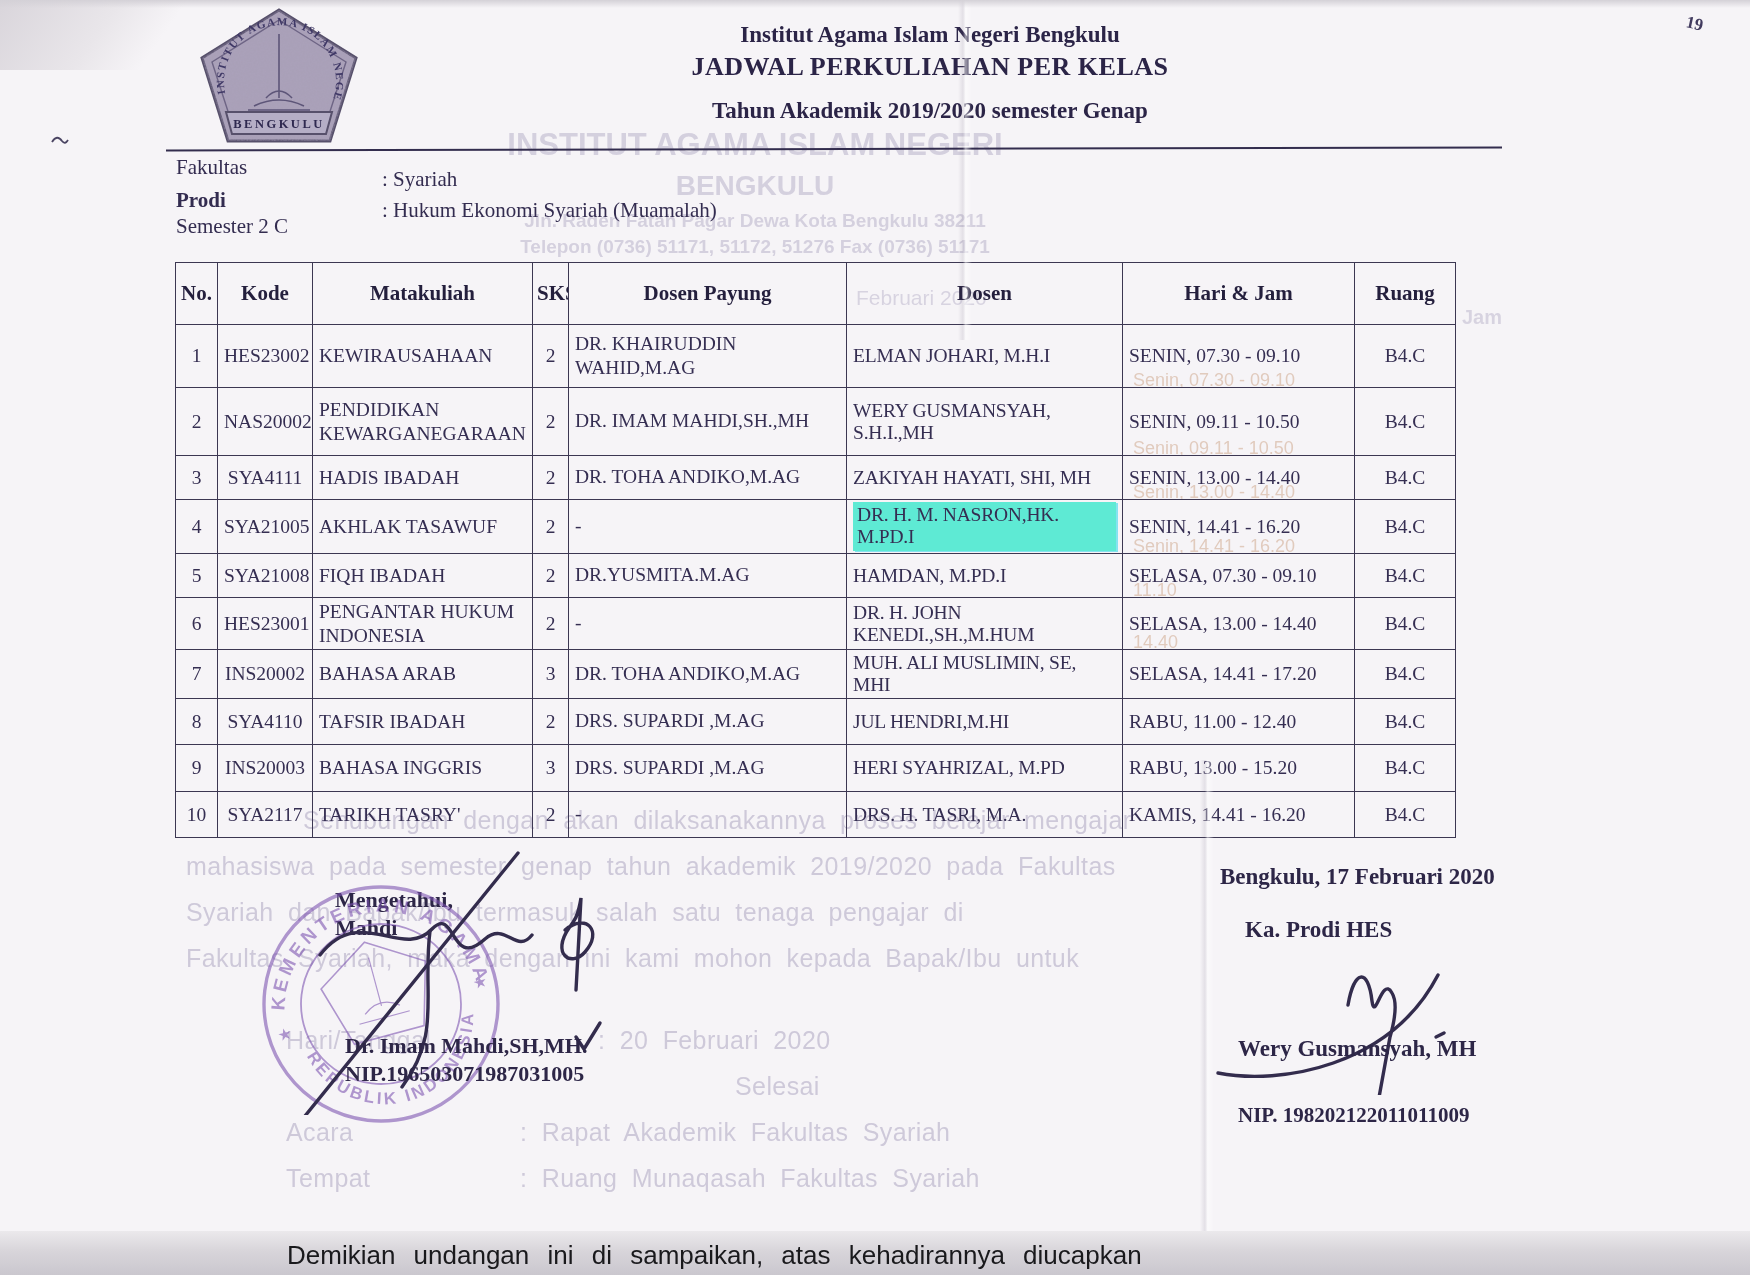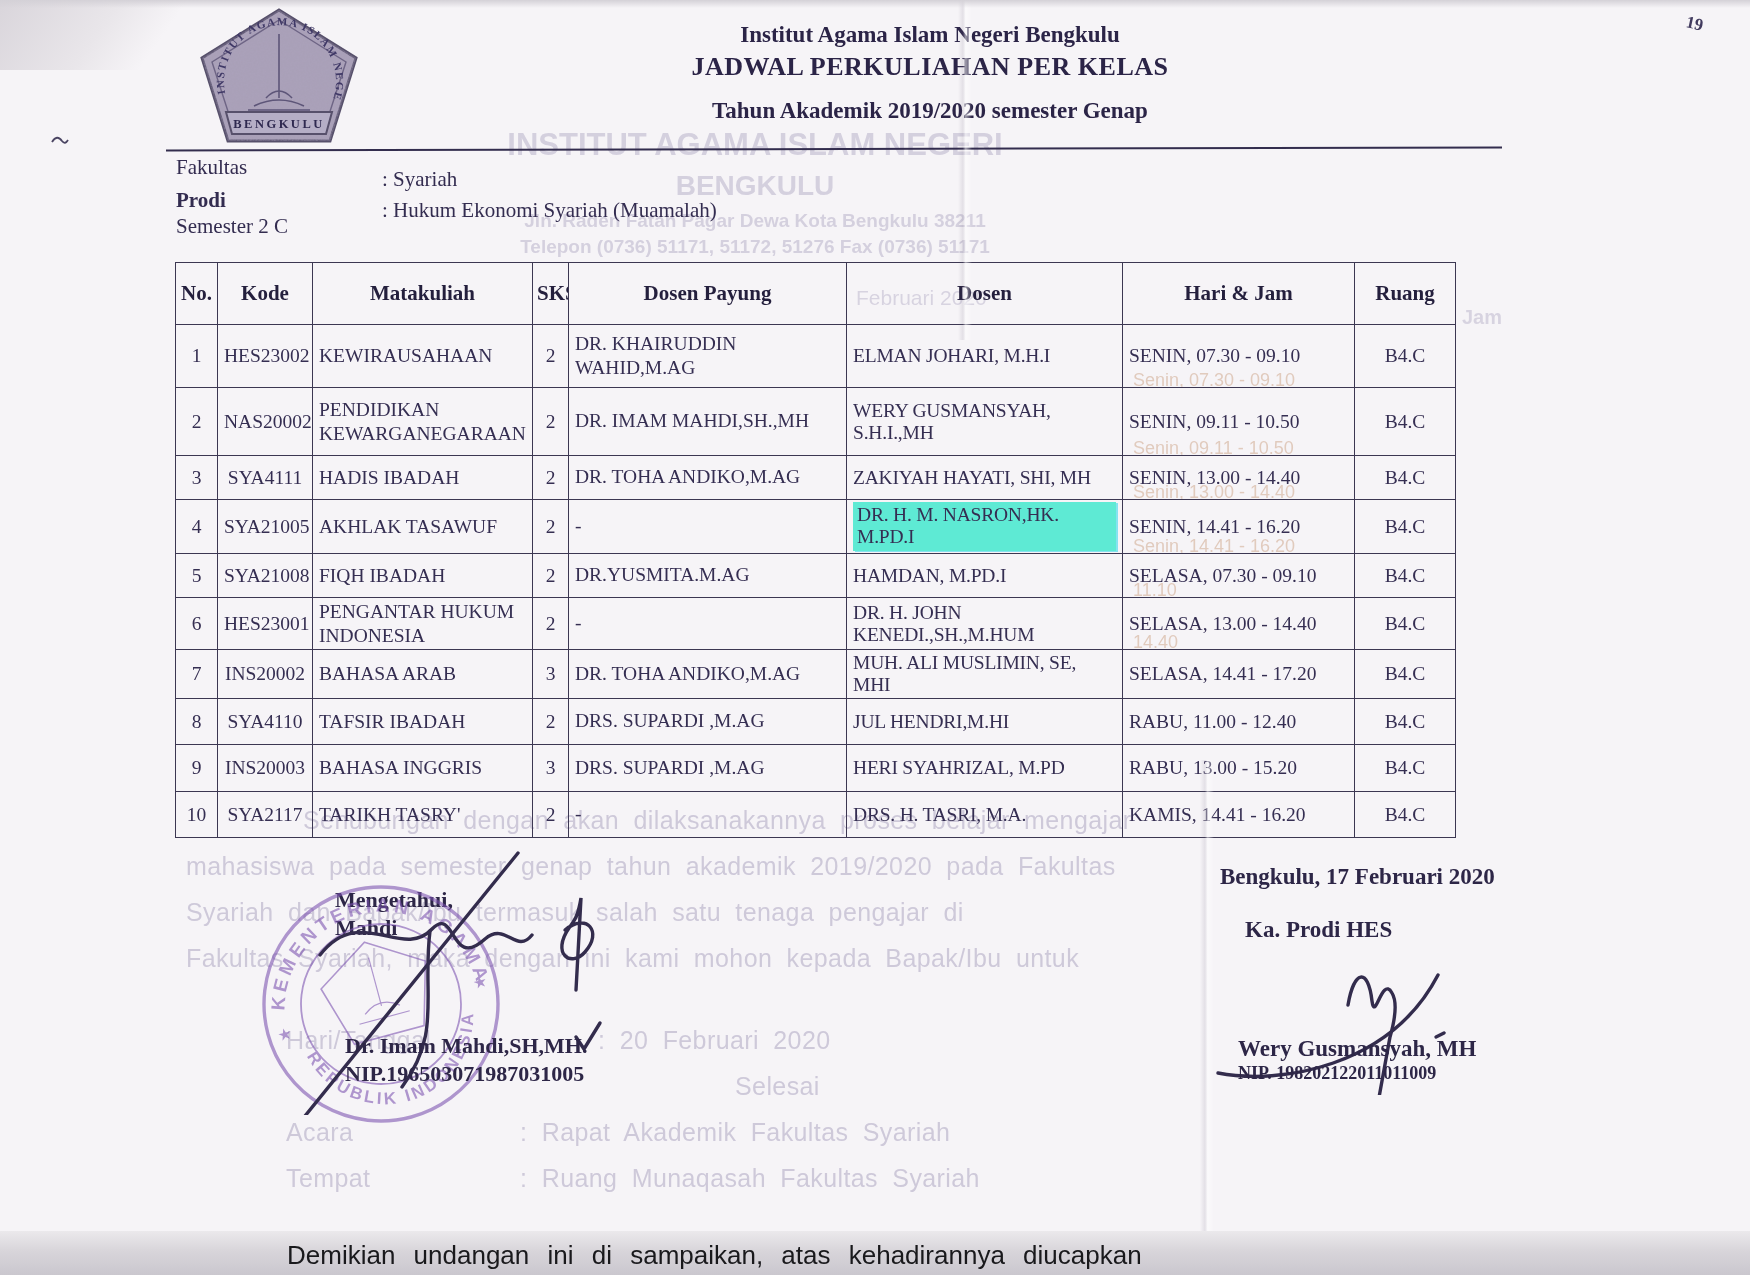--- a/index.html
+++ b/index.html
@@ -311,21 +311,21 @@
   <div class="abs sig-name" style="left:1220px;top:862px;font-size:23px;">Bengkulu, 17 Februari 2020</div>
   <div class="abs sig-name" style="left:1245px;top:915px;font-size:23px;">Ka. Prodi HES</div>
 
   <svg class="abs sig" style="left:1210px;top:945px;" width="240" height="150" viewBox="0 0 240 150">
     <path d="M8,128 C70,140 180,122 228,30"></path>
     <path d="M138,60 c6,-35 20,-38 24,-4 c3,22 10,-26 20,-8 c6,10 2,30 -2,44 l-12,66"></path>
     <path d="M226,92 l8,-4" stroke-width="2.6"></path>
   </svg>
 
   <div class="abs sig-name" style="left:1238px;top:1034px;font-size:23px;">Wery Gusmansyah, MH</div>
-  <div class="abs sig-name" style="left:1238px;top:1062px;font-size:18px;">NIP. 198202122011011009</div>
+  <div class="abs sig-name" style="left:1238px;top:1102px;font-size:21px;">NIP. 198202122011011009</div>
 
   <div class="abs crease" style="left:958px;top:0;height:340px;"></div>
   <div class="abs crease" style="left:1200px;top:760px;height:515px;"></div>
   <svg class="abs" style="left:50px;top:132px;" width="20" height="16" viewBox="0 0 20 16">
     <path d="M2,10 Q7,2 12,9 Q15,13 18,8" fill="none" stroke="#4a4462" stroke-width="1.8"></path>
   </svg>
 
   <div class="abs foot-strip"></div>
   <div class="abs foot-text">Demikian undangan ini di sampaikan, atas kehadirannya diucapkan</div>
 

